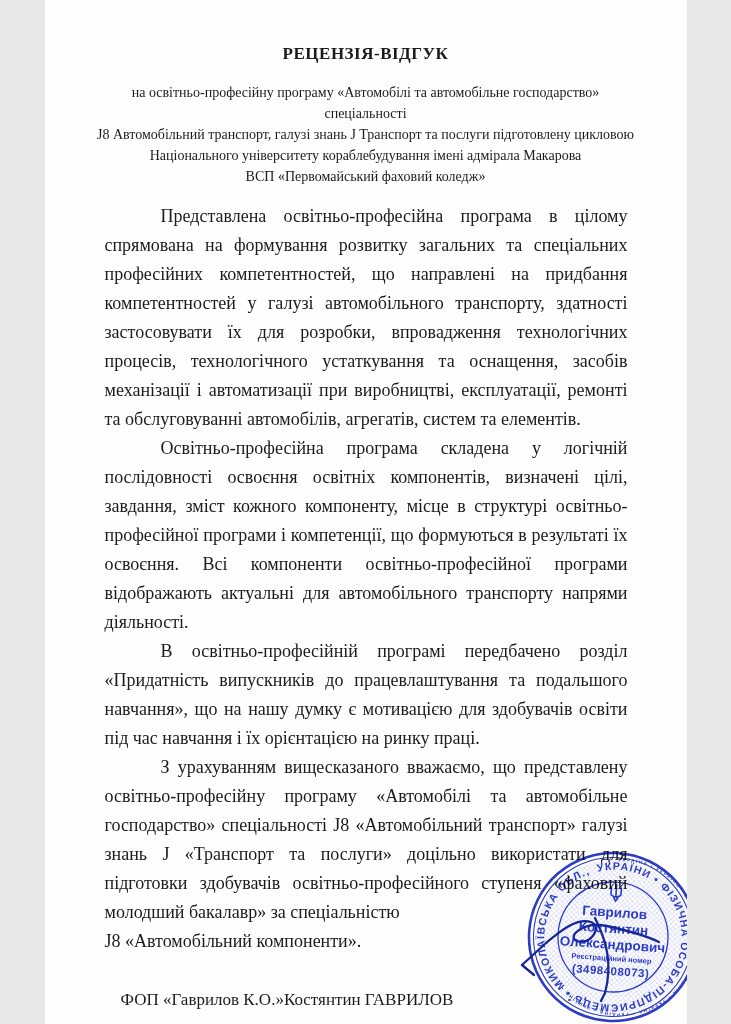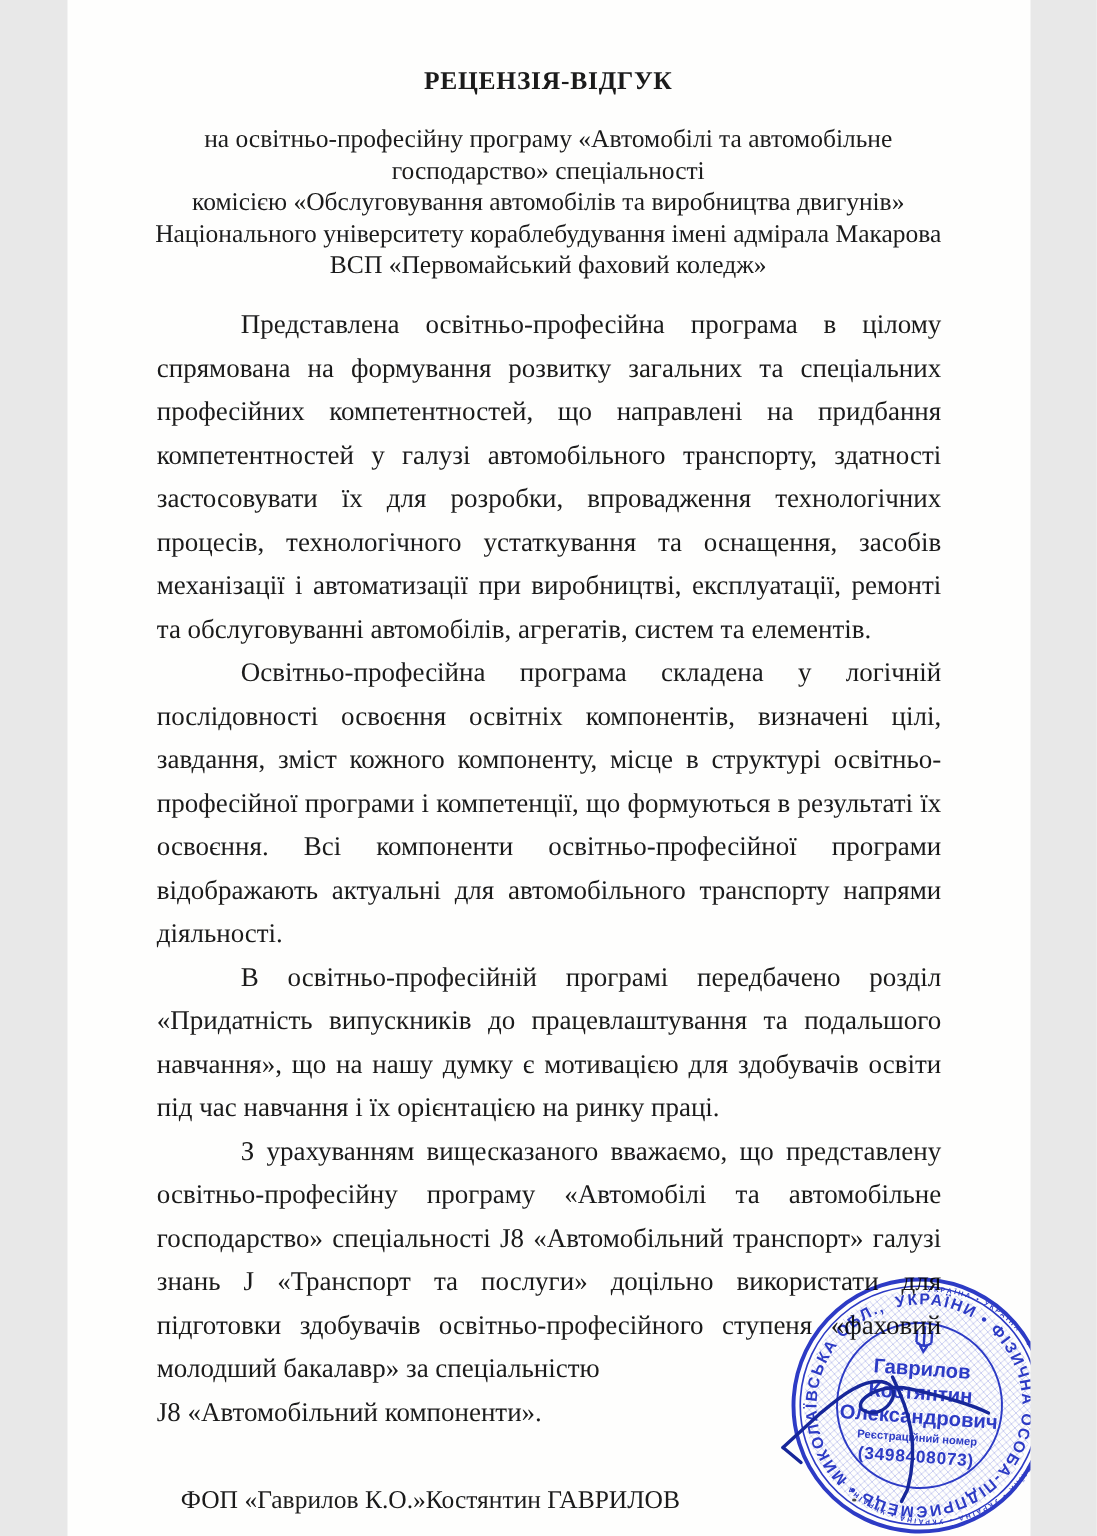--- a/index.html
+++ b/index.html
@@ -16,21 +16,21 @@
     padding-top:44px;
     text-align:center;
     font-size:17px;
     font-weight:bold;
     letter-spacing:.5px;
   }
   .doc-subtitle{
     margin-top:18px;
     padding:0 52px;
     text-align:center;
-    font-size:17px;
+    font-size:14px;
     line-height:21px;
   }
   .doc-body{
     margin-top:15px;
     padding:0 59px 0 60px;
     font-size:18px;
     line-height:29px;
     text-align:justify;
     text-justify:inter-word;
   }
@@ -80,21 +80,21 @@
 </style>
 </head>
 <body>
 
 <div class="page">
 
   <div class="doc-title">РЕЦЕНЗІЯ-ВІДГУК</div>
 
   <div class="doc-subtitle">
     <div>на освітньо-професійну програму «Автомобілі та автомобільне господарство» спеціальності</div>
-    <div>комісією «Обслуговування автомобілів та виробництва двигунів»</div>
+    <div>J8 Автомобільний транспорт,  галузі знань J Транспорт та послуги підготовлену цикловою</div>
     <div>Національного університету кораблебудування імені адмірала Макарова</div>
     <div>ВСП «Первомайський фаховий коледж»</div>
   </div>
 
   <div class="doc-body">
     <p>Представлена освітньо-професійна програма в цілому спрямована на формування розвитку загальних та спеціальних професійних компетентностей, що направлені на придбання компетентностей у галузі автомобільного транспорту, здатності застосовувати їх для розробки, впровадження технологічних процесів, технологічного устаткування та оснащення, засобів механізації і автоматизації при виробництві, експлуатації, ремонті та обслуговуванні автомобілів, агрегатів, систем та елементів.</p>
     <p>Освітньо-професійна програма складена у логічній послідовності освоєння освітніх компонентів, визначені цілі, завдання, зміст кожного компоненту, місце в структурі освітньо-професійної програми і компетенції, що формуються в результаті їх освоєння. Всі компоненти освітньо-професійної програми відображають актуальні для автомобільного транспорту напрями діяльності.</p>
     <p>В освітньо-професійній програмі передбачено розділ «Придатність випускників до працевлаштування та подальшого навчання», що на нашу думку є мотивацією для здобувачів освіти під час навчання і їх орієнтацією на ринку праці.</p>
     <p>З урахуванням вищесказаного вважаємо, що представлену освітньо-професійну програму «Автомобілі та автомобільне господарство» спеціальності J8 «Автомобільний транспорт» галузі знань J «Транспорт та послуги» доцільно використати для підготовки здобувачів освітньо-професійного ступеня «фаховий молодший бакалавр» за спеціальністю</p>
     <p class="no-indent">J8 «Автомобільний компоненти».</p>

